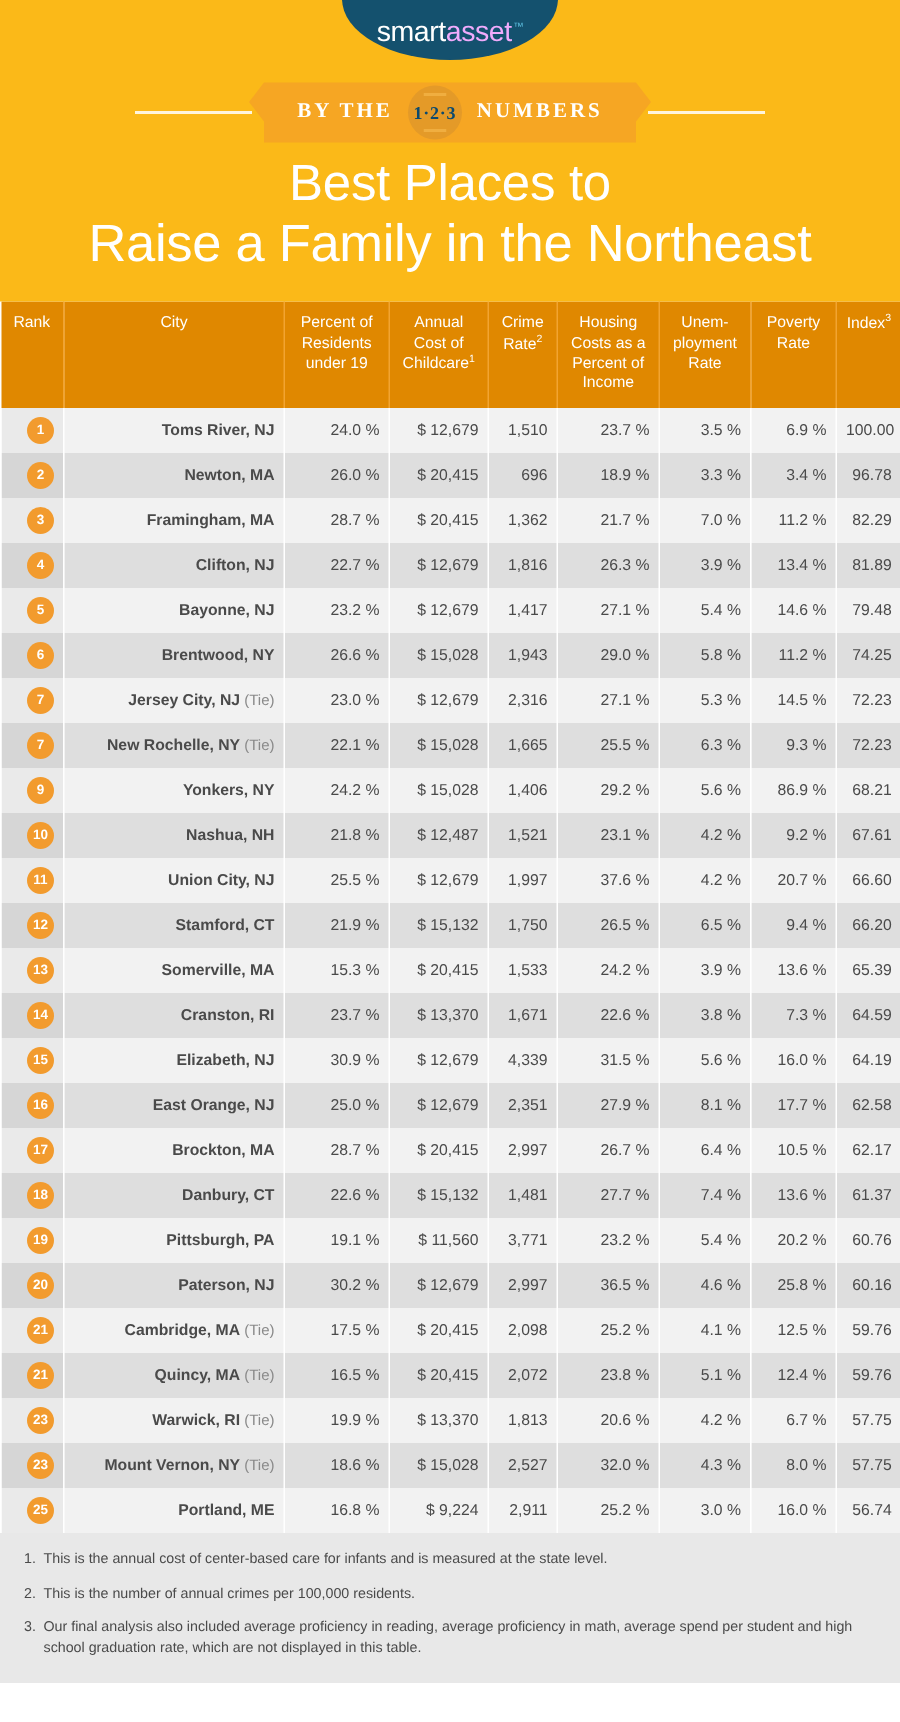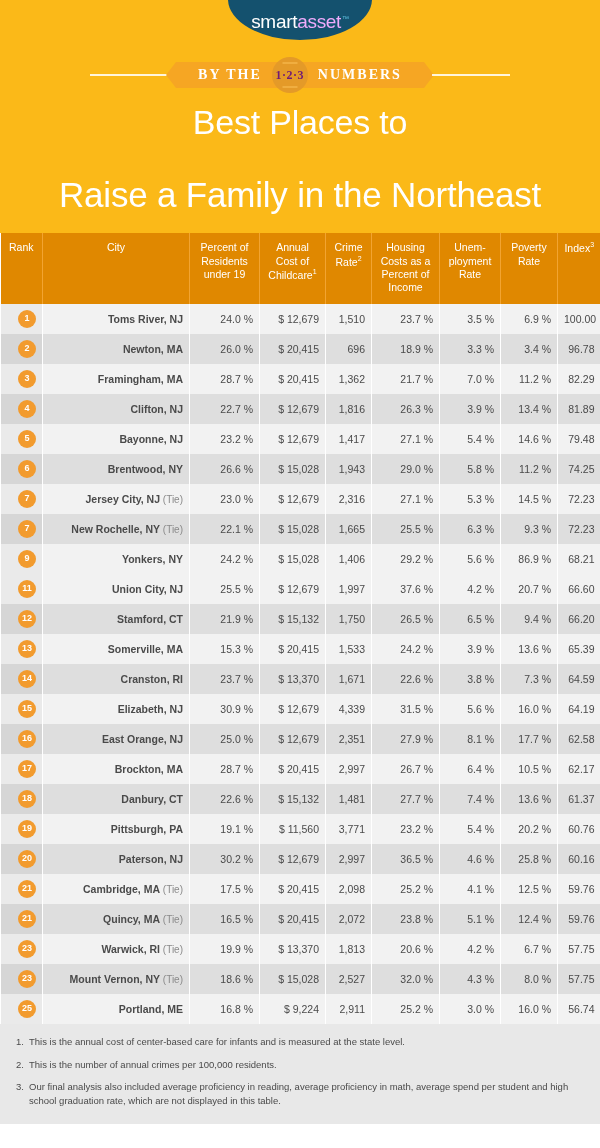--- a/index.html
+++ b/index.html
@@ -70,21 +70,21 @@
     margin-top: 14px;
   }
   .banner-rule {
     width: 78px;
     height: 2px;
     background: #FFFFFF;
     opacity: 0.85;
   }
   .ribbon {
     position: relative;
-    height: 26px;
+    height: 40px;
     background: #F6A623;
     display: flex;
     align-items: center;
     margin: 0 8px;
     padding: 0 22px;
     box-sizing: border-box;
   }
   .ribbon::before, .ribbon::after {
     content: "";
     position: absolute;
@@ -108,21 +108,21 @@
     font-size: 14px;
     letter-spacing: 2px;
     line-height: 1;
     white-space: nowrap;
   }
   .ribbon-badge {
     width: 36px;
     height: 36px;
     border-radius: 50%;
     background: #E49A28;
-    color: #701a75;
+    color: #0c4a6e;
     display: flex;
     align-items: center;
     justify-content: center;
     font-family: "Liberation Serif", serif;
     font-weight: bold;
     font-size: 12px;
     letter-spacing: 0.5px;
     margin: 0 10px;
     position: relative;
     z-index: 3;
@@ -141,21 +141,21 @@
   .ribbon-badge::after  { bottom: 5px; }
 
   .hero-title {
     color: #FFFFFF;
     font-size: 34px;
     font-weight: 300;
     line-height: 1.18;
     letter-spacing: -0.2px;
     padding: 6px 6px 0 6px;
   }
-  .hero-title .line2 { display: block; font-size: 35px; margin-top: 32px; }
+  .hero-title .line2 { display: block; font-size: 35px; }
 
   
   table.rank-table {
     width: 600px;
     border-collapse: collapse;
     table-layout: fixed;
     font-size: 10px;
   }
   table.rank-table th {
     background: #E08800;
@@ -383,20 +383,31 @@
         <tr class="row-odd">
           <td class="cell-rank"><span class="rank-badge">9</span></td>
           <td class="cell-city">Yonkers, NY</td>
           <td class="cell-pct">24.2 %</td>
           <td class="cell-cost">$ 15,028</td>
           <td class="cell-crime">1,406</td>
           <td class="cell-house">29.2 %</td>
           <td class="cell-unemp">5.6 %</td>
           <td class="cell-pov">86.9 %</td>
           <td class="cell-index">68.21</td>
+        </tr>
+        <tr class="row-even">
+          <td class="cell-rank"><span class="rank-badge">10</span></td>
+          <td class="cell-city">Nashua, NH</td>
+          <td class="cell-pct">21.8 %</td>
+          <td class="cell-cost">$ 12,487</td>
+          <td class="cell-crime">1,521</td>
+          <td class="cell-house">23.1 %</td>
+          <td class="cell-unemp">4.2 %</td>
+          <td class="cell-pov">9.2 %</td>
+          <td class="cell-index">67.61</td>
         </tr>
         <tr class="row-odd">
           <td class="cell-rank"><span class="rank-badge">11</span></td>
           <td class="cell-city">Union City, NJ</td>
           <td class="cell-pct">25.5 %</td>
           <td class="cell-cost">$ 12,679</td>
           <td class="cell-crime">1,997</td>
           <td class="cell-house">37.6 %</td>
           <td class="cell-unemp">4.2 %</td>
           <td class="cell-pov">20.7 %</td>

